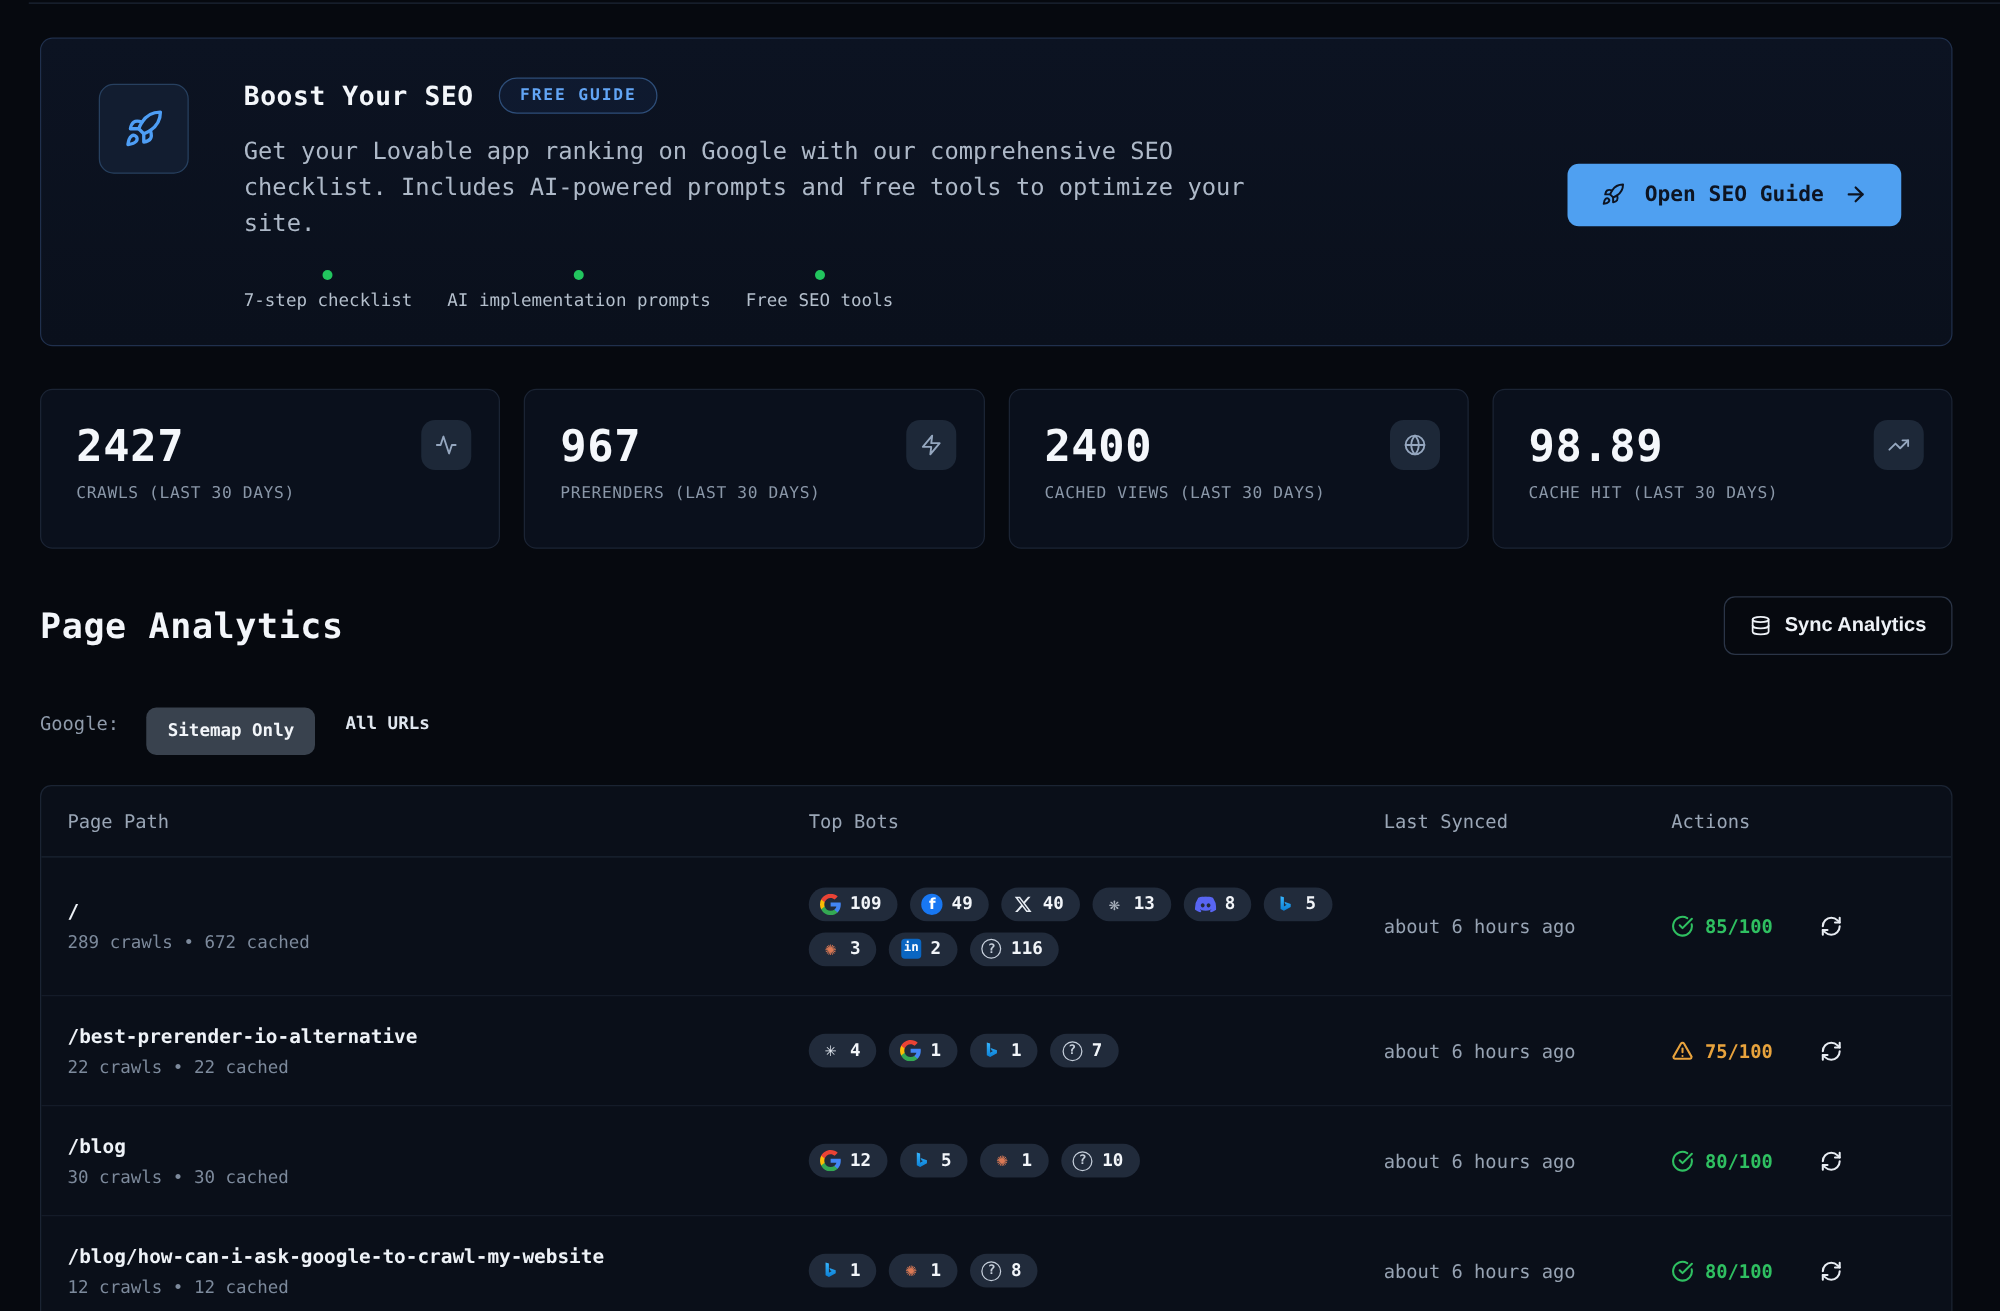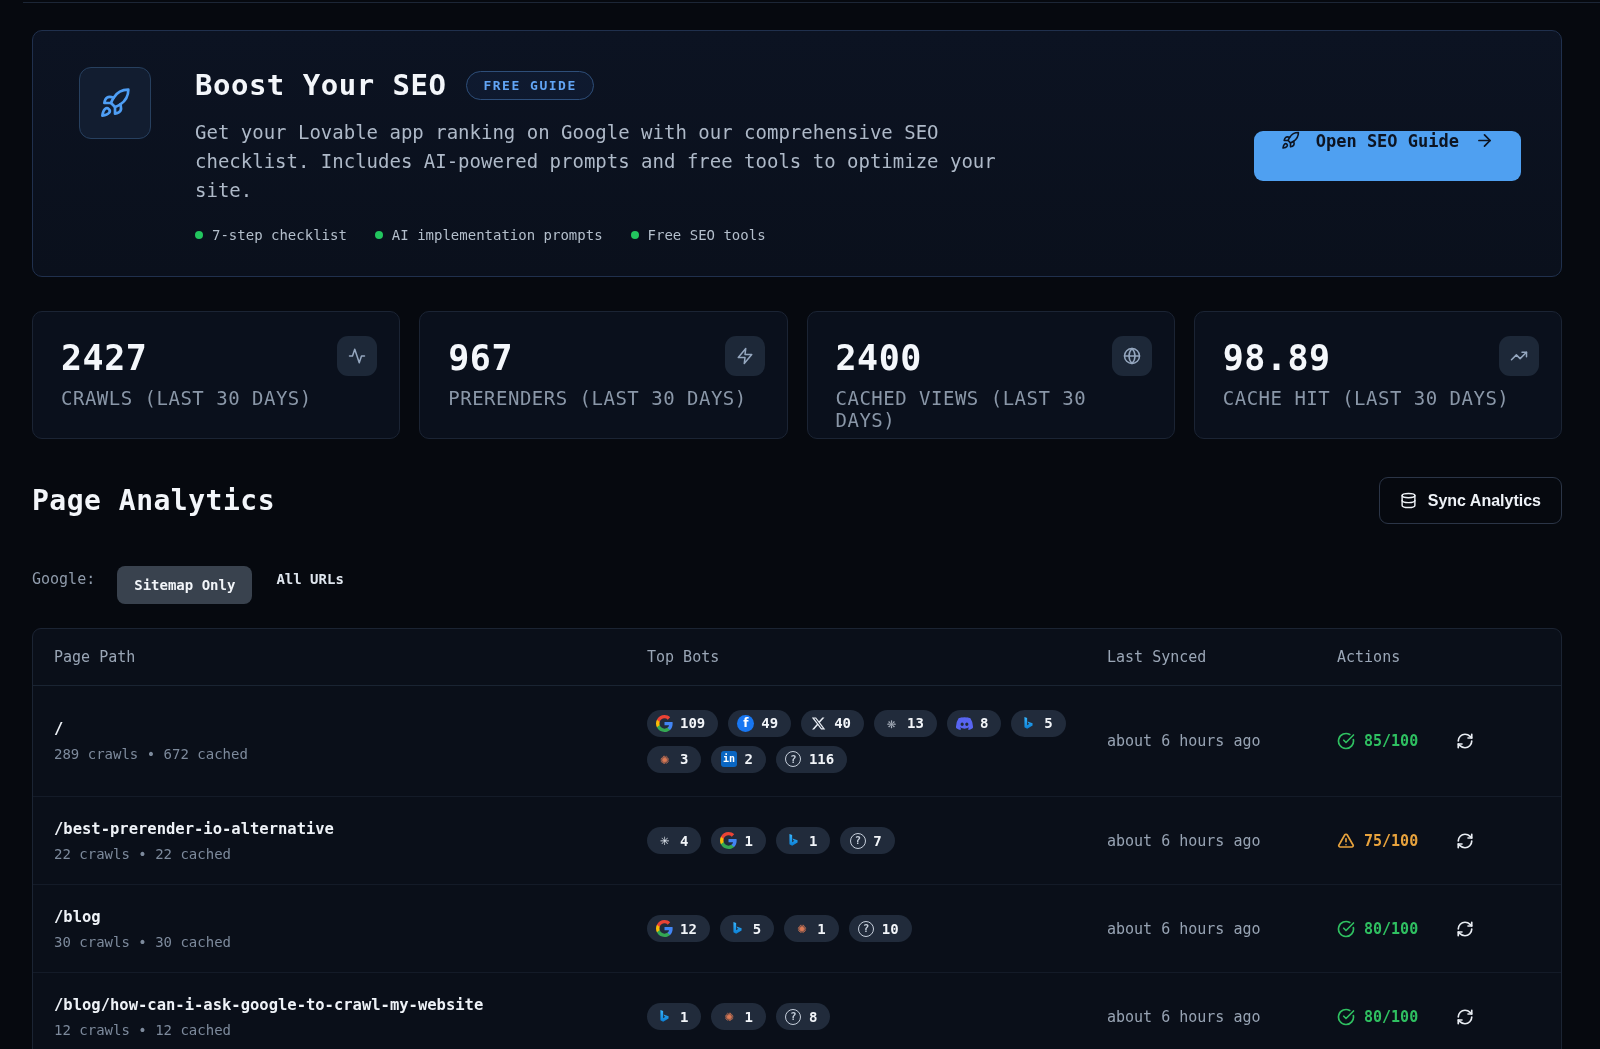--- a/index.html
+++ b/index.html
@@ -23,46 +23,46 @@
     position:relative; height:247px;
   }
   .banner-icon-box {
     width:72px; height:72px; flex:0 0 72px; border-radius:12px;
     border:1px solid #27405f; background:#121d30;
     display:flex; align-items:center; justify-content:center;
     align-self:flex-start; margin-top:2px; color:#4e9ef5;
   }
   .banner-main { margin-left:44px; flex:1 1 auto; }
   .banner-title-row { display:flex; align-items:center; gap:20px; }
-  .banner-title { font-size:29px; font-weight:bold; color:#f3f6fa; letter-spacing:.5px; }
+  .banner-title { font-size:21px; font-weight:bold; color:#f3f6fa; letter-spacing:.5px; }
   .free-badge {
     font-size:13px; font-weight:bold; letter-spacing:1.5px; color:#62a5f5;
     border:1.5px solid #2e4e79; border-radius:999px; padding:6px 16px;
     background:rgba(59,130,246,.07);
   }
   .banner-desc { margin-top:16px; font-size:19px; line-height:1.52; color:#aeb9c8; max-width:830px; }
   .banner-feats { display:flex; gap:28px; margin-top:22px; }
-  .feat { display:flex; align-items:center; gap:9px; font-size:14px; color:#b4bfcc; }
+  .feat { display:flex; align-items:center; gap:9px; font-size:14px; color:#b4bfcc;flex-direction:column; }
   .dot { width:8px; height:8px; border-radius:50%; background:#22c55e; flex:0 0 8px; }
   .cta-btn {
     flex:0 0 auto; align-self:center; margin-left:30px;
-    display:inline-flex; gap:16px;
+    display:inline-flex; align-items:center; gap:16px;
     background:#4fa0f1; color:#0d1422; border:none; border-radius:9px;
     font-family:inherit; font-size:17px; font-weight:bold;
     padding:0 27px; height:50px; cursor:pointer;
   }
 
   
   .stats { display:flex; gap:19px; margin-top:34px; }
   .card {
     flex:1 1 0; height:128px; border:1px solid #1b2434; border-radius:10px;
     background:#0a101c; padding:26px 22px 0 28px; position:relative;
   }
   .card-value { font-size:35px; font-weight:bold; color:#f4f7fb; letter-spacing:.5px; }
-  .card-label { margin-top:9px; font-size:19px; color:#8a97a8; letter-spacing:.5px; }
+  .card-label { margin-top:9px; font-size:13px; color:#8a97a8; letter-spacing:.5px; }
   .card-chip {
     position:absolute; top:24px; right:22px; width:40px; height:40px;
     border-radius:11px; background:#1d2838; color:#95a7bf;
     display:flex; align-items:center; justify-content:center;
   }
 
   
   .pa-head { display:flex; align-items:center; justify-content:space-between; margin-top:38px; }
   .pa-title { font-size:28px; font-weight:bold; color:#f3f6fa; letter-spacing:.5px; }
   .sync-btn {

